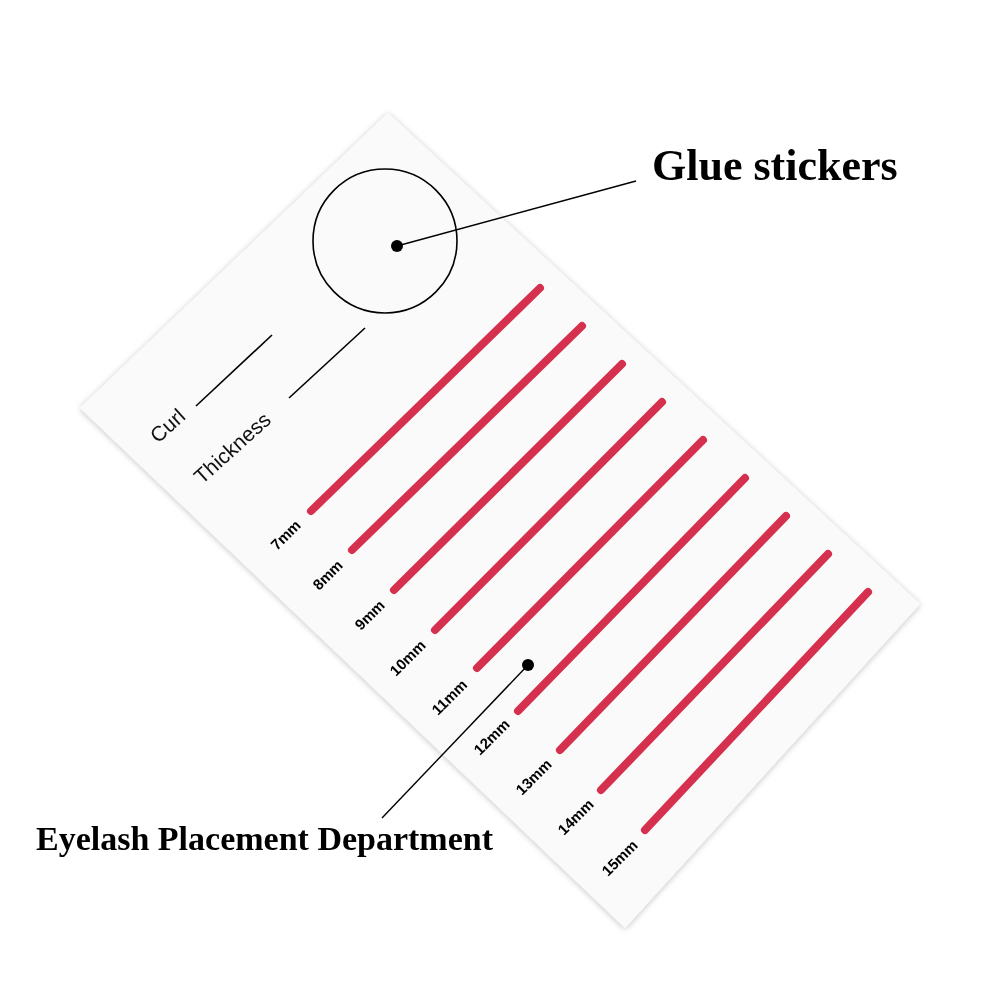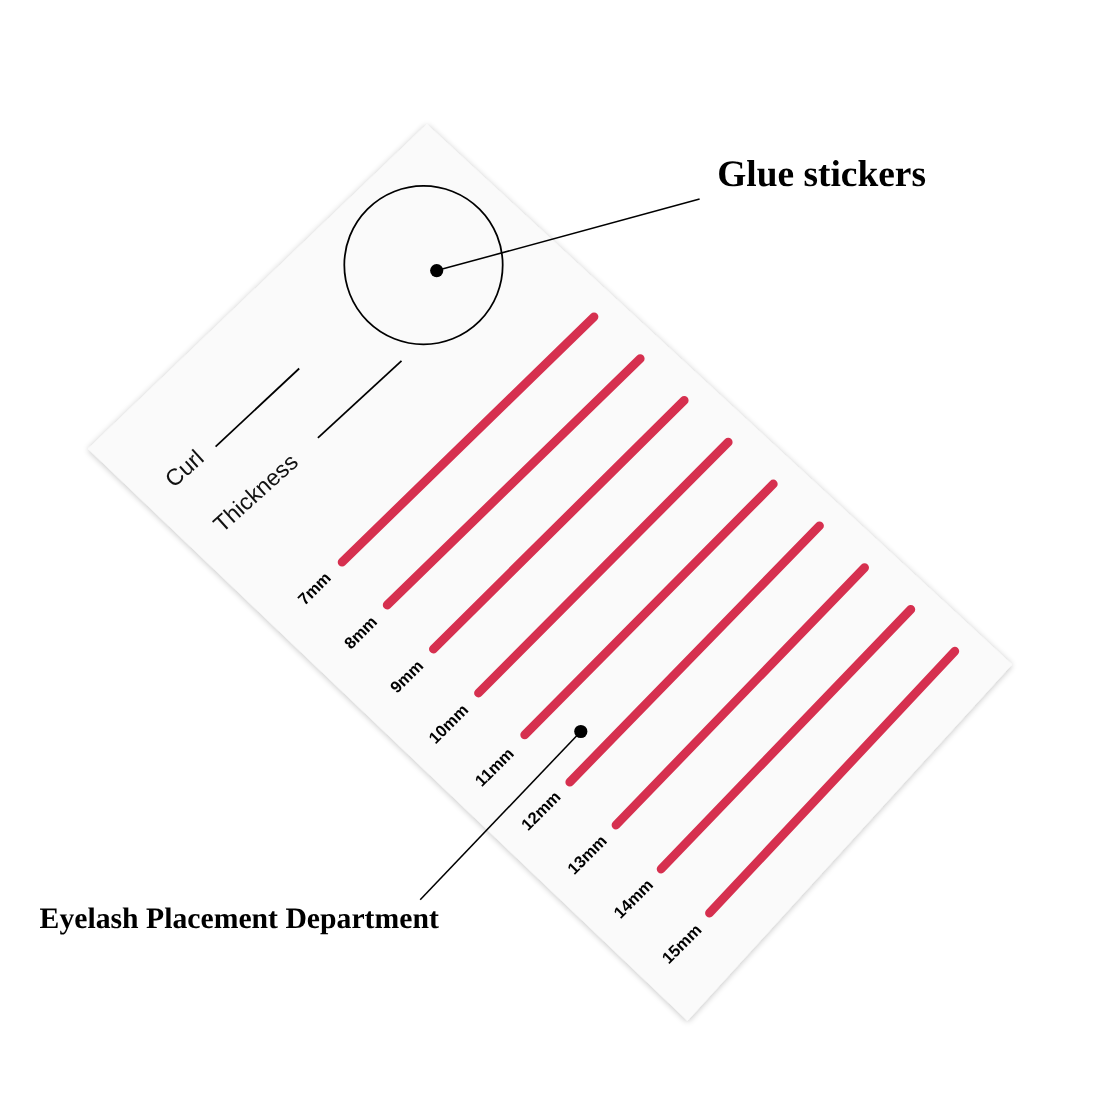--- a/index.html
+++ b/index.html
@@ -1,20 +1,20 @@
 <!DOCTYPE html>
 <html><head>
 <meta charset="utf-8">
 <style>
   html,body{margin:0;padding:0;background:#ffffff;}
   body{width:1000px;height:1000px;position:relative;overflow:hidden;font-family:"Liberation Sans",sans-serif;}
   svg{position:absolute;left:0;top:0;}
   .callout{position:absolute;font-family:"Liberation Serif","DejaVu Serif",serif;font-weight:bold;color:#000;white-space:nowrap;}
-  #glue-label{left:652px;top:140px;font-size:34px;}
-  #placement-label{left:36px;top:820px;font-size:27px;}
+  #glue-label{left:652px;top:140px;font-size:44px;}
+  #placement-label{left:36px;top:820px;font-size:34px;}
   .mm{font-family:"Liberation Sans",sans-serif;font-weight:bold;font-size:15px;fill:#000;}
   .field{font-family:"Liberation Sans",sans-serif;font-size:21px;fill:#111;}
 </style>
 </head>
 <body>
 
 <svg width="1000" height="1000" viewBox="0 0 1000 1000">
   <defs>
     <filter id="shadow" x="-10%" y="-10%" width="120%" height="120%">
       <feGaussianBlur in="SourceAlpha" stdDeviation="3"></feGaussianBlur>

